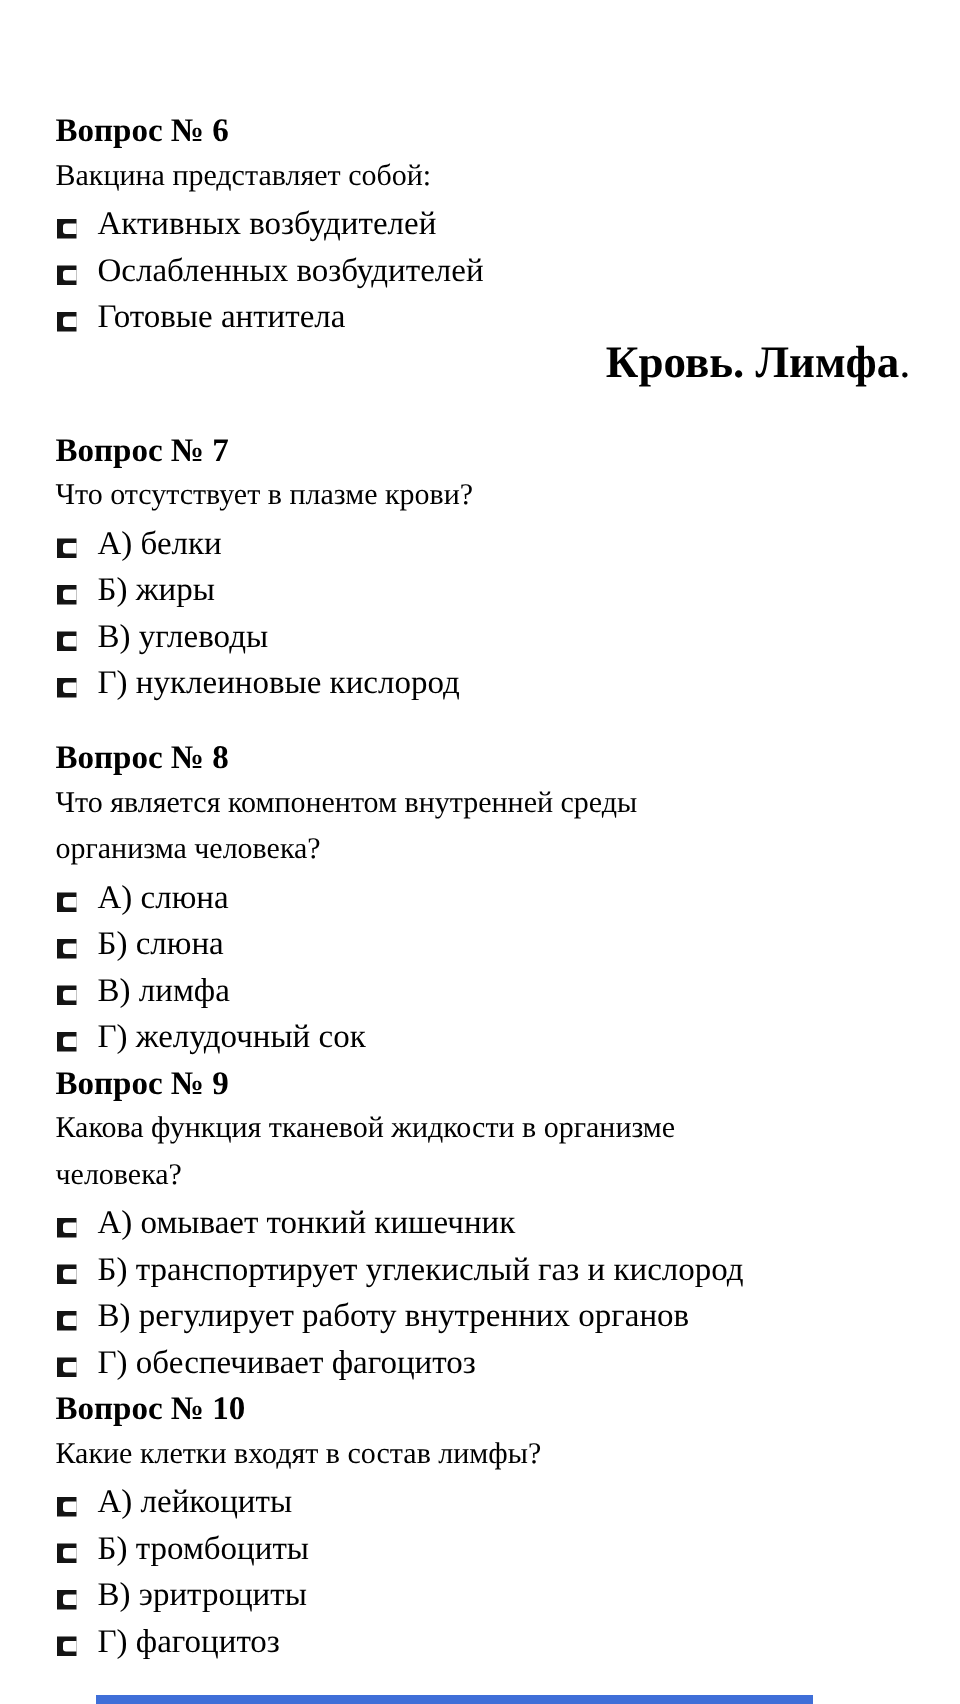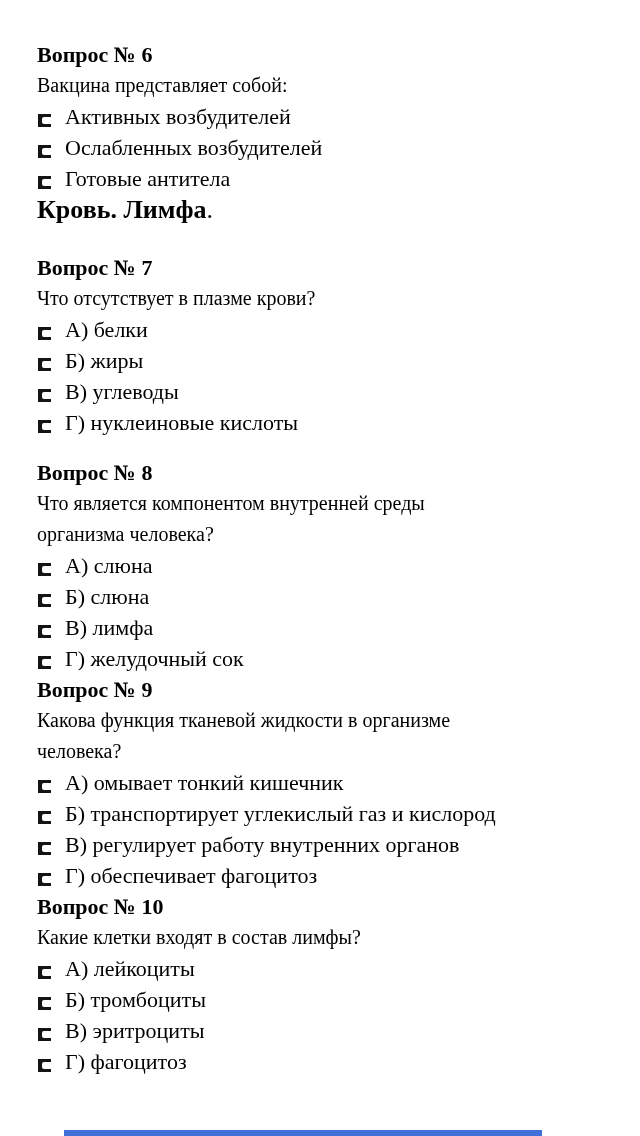--- a/index.html
+++ b/index.html
@@ -18,20 +18,21 @@
   .page {
     position: absolute;
     top: 0; left: 0;
     width: 640px;
     height: 1136px;
   }
   .content {
     padding: 39px 58px 0 37px;
     font-size: 22px;
     line-height: 31px;
+    margin-top: 32px;
   }
   .q-heading {
     font-weight: bold;
     font-size: 22px;
     line-height: 31px;
   }
   .q-text {
     font-size: 20px;
     line-height: 31px;
   }
@@ -60,23 +61,23 @@
     border-radius: 2px 0 0 2px;
   }
   .opt-label {
     margin-left: 14px;
     font-size: 22px;
     line-height: 31px;
     white-space: nowrap;
   }
   .divider-title {
     width: 570px;
-    text-align: left;
+    text-align: right;
     font-weight: bold;
-    font-size: 26px;
+    font-size: 30px;
     line-height: 31px;
   }
   .divider-title .period {
     font-weight: normal;
   }
   .sec-q7 { margin-top: 27px; }
   .sec-q8 { margin-top: 19px; }
   .sec-q9 { margin-top: 0; }
   .sec-q10 { margin-top: 0; }
   .accent-bar {
@@ -123,21 +124,21 @@
       <div class="opt-row">
         <span class="cbx"></span>
         <span class="opt-label">Б) жиры</span>
       </div>
       <div class="opt-row">
         <span class="cbx"></span>
         <span class="opt-label">В) углеводы</span>
       </div>
       <div class="opt-row">
         <span class="cbx"></span>
-        <span class="opt-label">Г) нуклеиновые кислоты</span>
+        <span class="opt-label">Г) нуклеиновые кислород</span>
       </div>
     </div>
 
     <div class="section sec-q8">
       <div class="q-heading">Вопрос № 8</div>
       <div class="q-text">Что является компонентом внутренней среды</div>
       <div class="q-text">организма человека?</div>
       <div class="opt-row">
         <span class="cbx"></span>
         <span class="opt-label">А) слюна</span>

